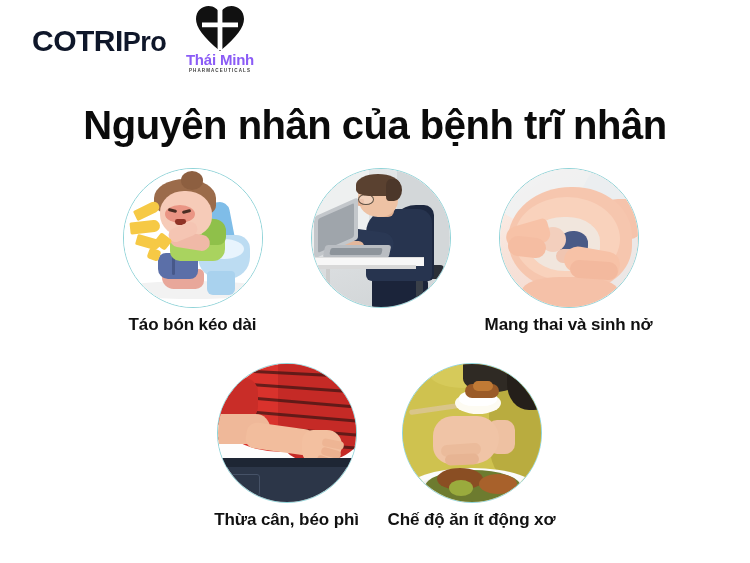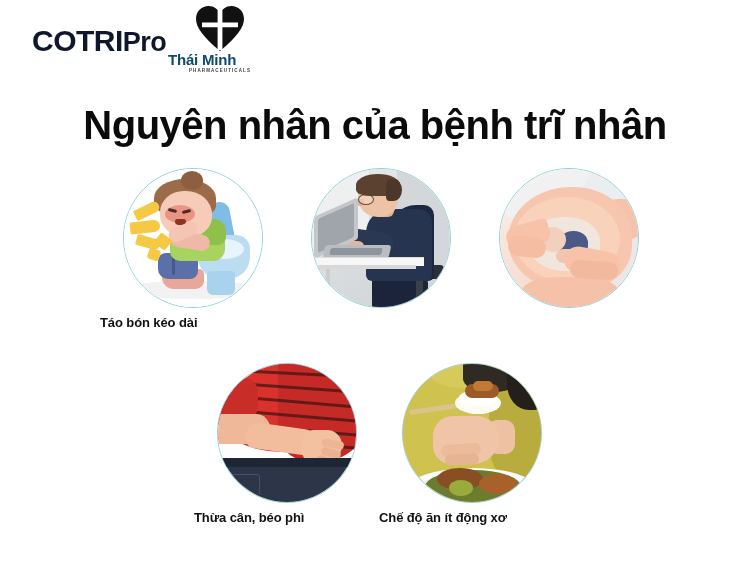--- a/index.html
+++ b/index.html
@@ -25,21 +25,22 @@
   .cotri-logo .pro{font-size:27px;}
 
   .tm-logo{
     position:absolute;left:168px;top:6px;width:104px;height:72px;
   }
   .tm-heart{
     position:absolute;left:28px;top:0px;width:48px;height:46px;
   }
   .tm-name{
     position:absolute;left:0;top:45px;width:104px;
-    font-size:15px;font-weight:bold;color:#0c4a6e;
+    text-align:center;
+    font-size:15px;font-weight:bold;color:#8b5cf6;
     letter-spacing:-0.2px;
   }
   .tm-sub{
     position:absolute;left:0;top:62px;width:104px;
     text-align:center;
     font-size:4.5px;font-weight:bold;color:#3b3b3b;
     letter-spacing:1.1px;
   }
 
   
@@ -64,22 +65,22 @@
     width:140px;height:140px;
     margin:0 auto;
     border-radius:50%;
     border:1px solid #8fd3d8;
     background:#ffffff;
     overflow:hidden;
     box-sizing:border-box;
   }
   .caption{
     margin-top:7px;
-    text-align:left;
-    font-size:13px;font-weight:bold;color:#111111;
+    text-align:center;
+    font-size:17px;font-weight:bold;color:#111111;
     letter-spacing:-0.1px;
     white-space:nowrap;
   }
 
   
   .ill{position:absolute;left:0;top:0;width:100%;height:100%;}
 
   
   .sh{position:absolute;}
 
@@ -300,20 +301,21 @@
         <div class="sh c3-baby-b"></div>
         <div class="sh c3-baby-l"></div>
         <div class="sh c3-baby-h"></div>
         <div class="sh c3-hip"></div>
         <div class="sh c3-hand1"></div>
         <div class="sh c3-hand1f"></div>
         <div class="sh c3-hand2"></div>
         <div class="sh c3-hand2f"></div>
       </div>
     </div>
+    <div class="caption">Mang thai và sinh nở</div>
   </div>
 
 </div>
 
 <div class="row row-2">
 
   <div class="cause" style="left:194px;">
     <div class="circle">
       <div class="ill">
         <div class="sh c4-bg"></div>

